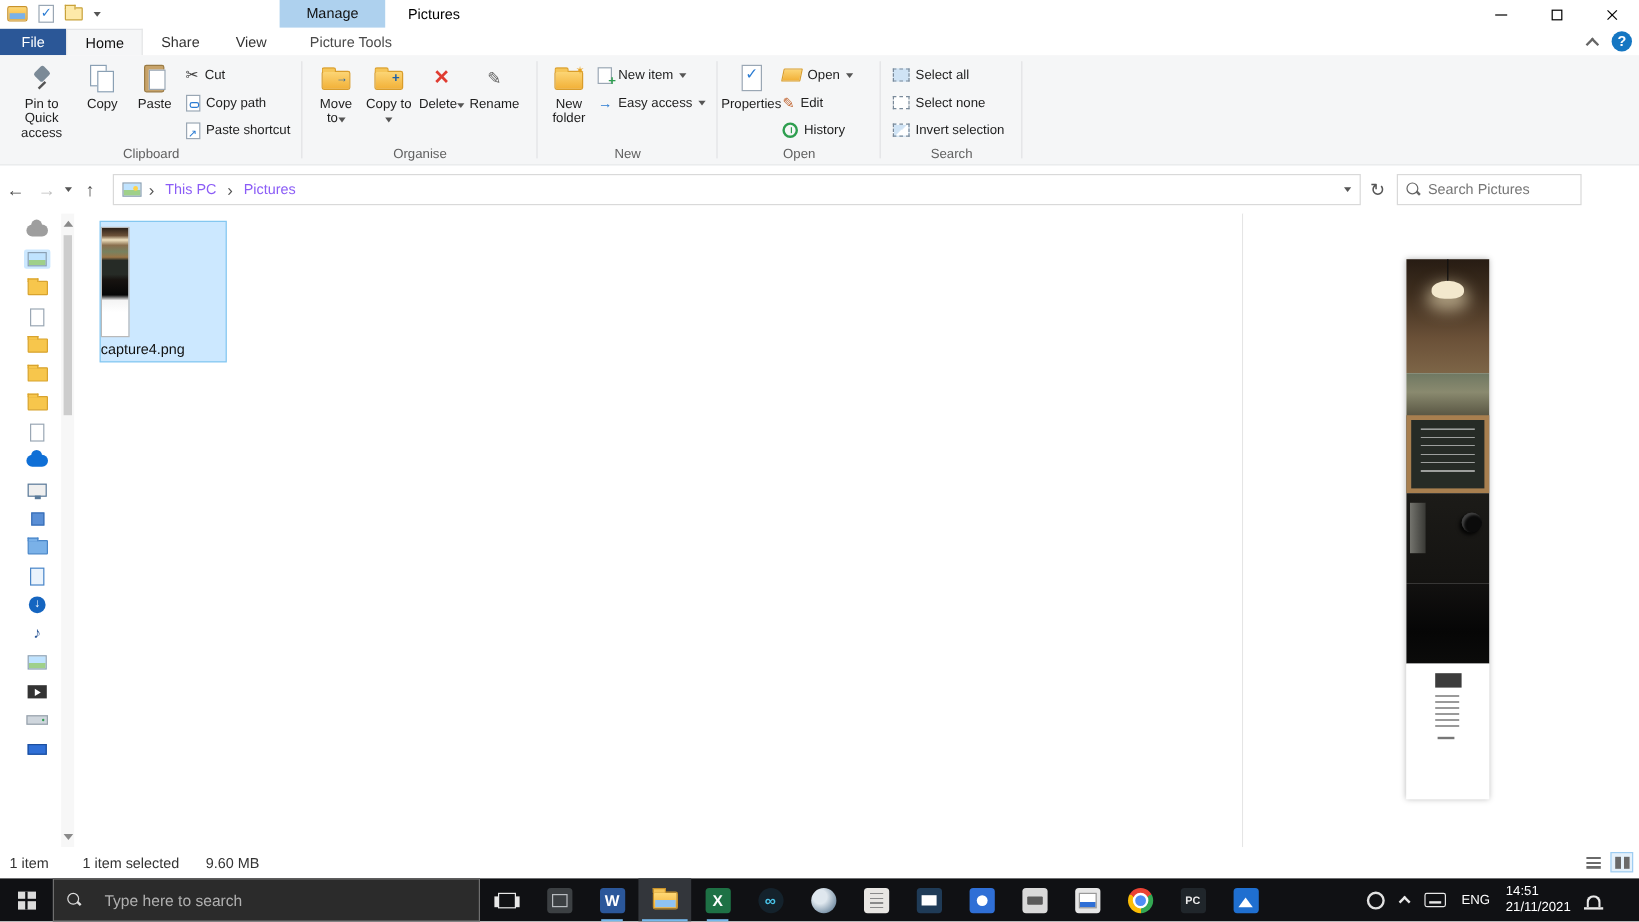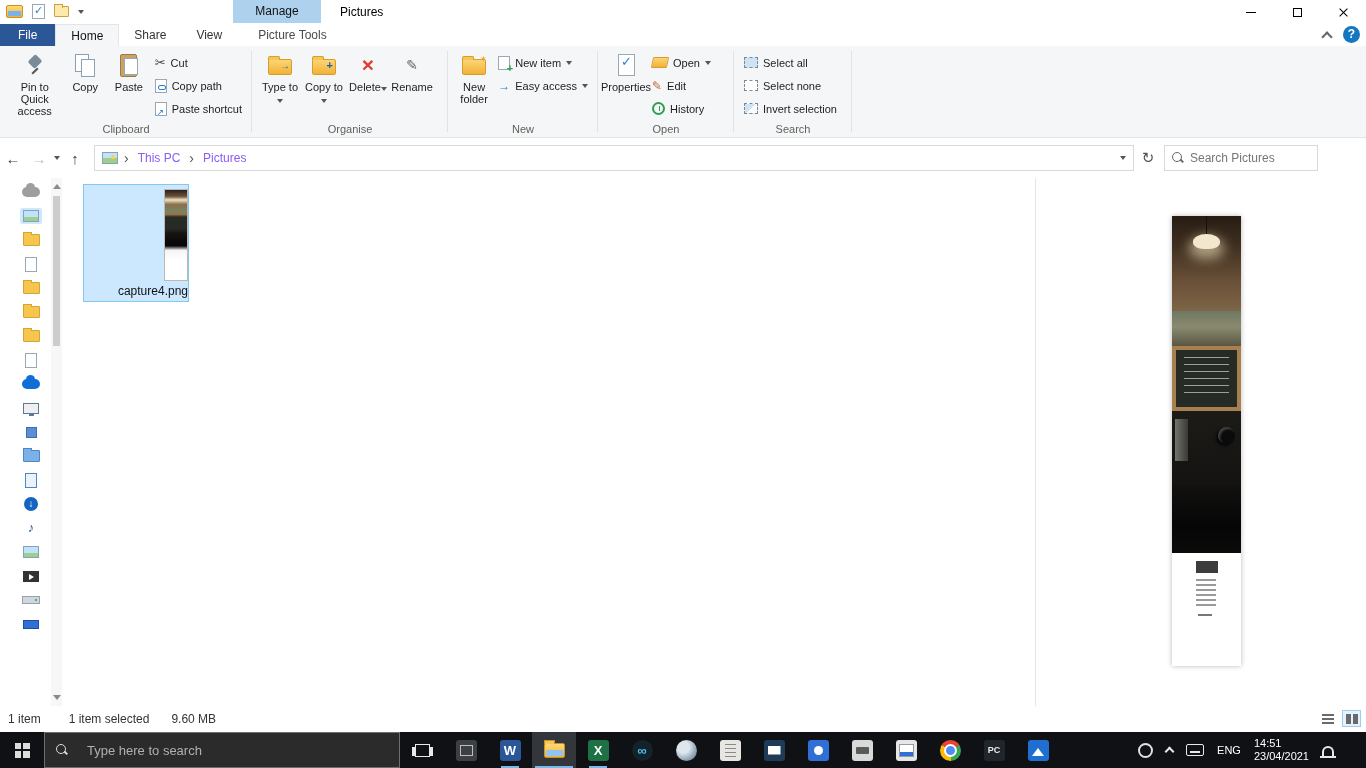--- a/index.html
+++ b/index.html
@@ -137,21 +137,21 @@
   .s-net{width:16px;height:9px;background:#2f6fd6;border:1px solid #1c4f9e}
   .side-scroll{position:absolute;right:0;top:0;width:11px;height:100%;background:#f7f7f7}
   .sc-up,.sc-dn{position:absolute;left:2px;width:0;height:0;border-left:4px solid transparent;border-right:4px solid transparent}
   .sc-up{top:6px;border-bottom:5px solid #8a8a8a}
   .sc-dn{bottom:6px;border-top:5px solid #8a8a8a}
   .sc-thumb{position:absolute;left:2px;top:18px;width:7px;height:150px;background:#cdcdcd}
 
   
   .content{position:absolute;left:62px;top:178px;width:973px;height:528px;background:#fff}
   .file-tile{position:absolute;left:21px;top:6px;width:106px;height:118px;background:#cce8ff;border:1px solid #84c7f0;
-    display:flex;flex-direction:column;align-items:flex-end}
+    display:flex;flex-direction:column;align-items:flex-start}
   .thumb{width:24px;height:92px;margin-top:4px;border:1px solid #b9b9b9;
     background:linear-gradient(180deg,#2c2018 0%,#6b5138 7%,#f0e2c0 11%,#8a6f4e 16%,#77815f 22%,
       #9a7648 27%,#262b26 30%,#262b26 43%,#171310 48%,#060606 62%,#f4f4f4 67%,#ffffff 78%,#ffffff 100%)}
   .fname{margin-top:3px;font-size:12px;color:#111}
   .divider{position:absolute;left:1035px;top:178px;width:1px;height:528px;background:#e5e5e5}
 
   
   .preview{position:absolute;left:1036px;top:178px;width:330px;height:528px;background:#fff}
   .pphoto{position:absolute;left:136px;top:38px;width:69px;height:450px;box-shadow:0 0 5px rgba(0,0,0,.28);background:#fff}
   .pphoto>div{position:absolute;left:0;width:100%}
@@ -314,21 +314,21 @@
       </div>
     </div>
     <div class="glabel">Clipboard</div>
   </div>
 
   <div class="rgroup" style="width:196px">
     <div class="rb-large narrow">
       <span class="icbox">
           <span class="i-folder mv"></span>
         </span>
-      <span><span>Type to</span><span class="caret"></span></span>
+      <span><span>Move to</span><span class="caret"></span></span>
     </div>
     <div class="rb-large narrow">
       <span class="icbox">
           <span class="i-folder cp"></span>
         </span>
       <span><span>Copy to</span><span class="caret"></span></span>
     </div>
     <div class="rb-large narrow">
       <span class="icbox">
           <span class="g-del">×</span>
@@ -587,18 +587,18 @@
       <span class="appico a-photos"></span>
     </div>
 
   <div class="tray">
     <span class="t-ring"></span>
     <span class="t-chev"></span>
     <span class="t-kbd"></span>
     <span class="t-lang">ENG</span>
     <div class="t-clock">
       <div>14:51</div>
-      <div>23/04/2021</div>
+      <div>21/11/2021</div>
     </div>
     <span class="t-bell"></span>
     <span class="show-desktop"></span>
   </div>
 </div>
 
 </body></html>

